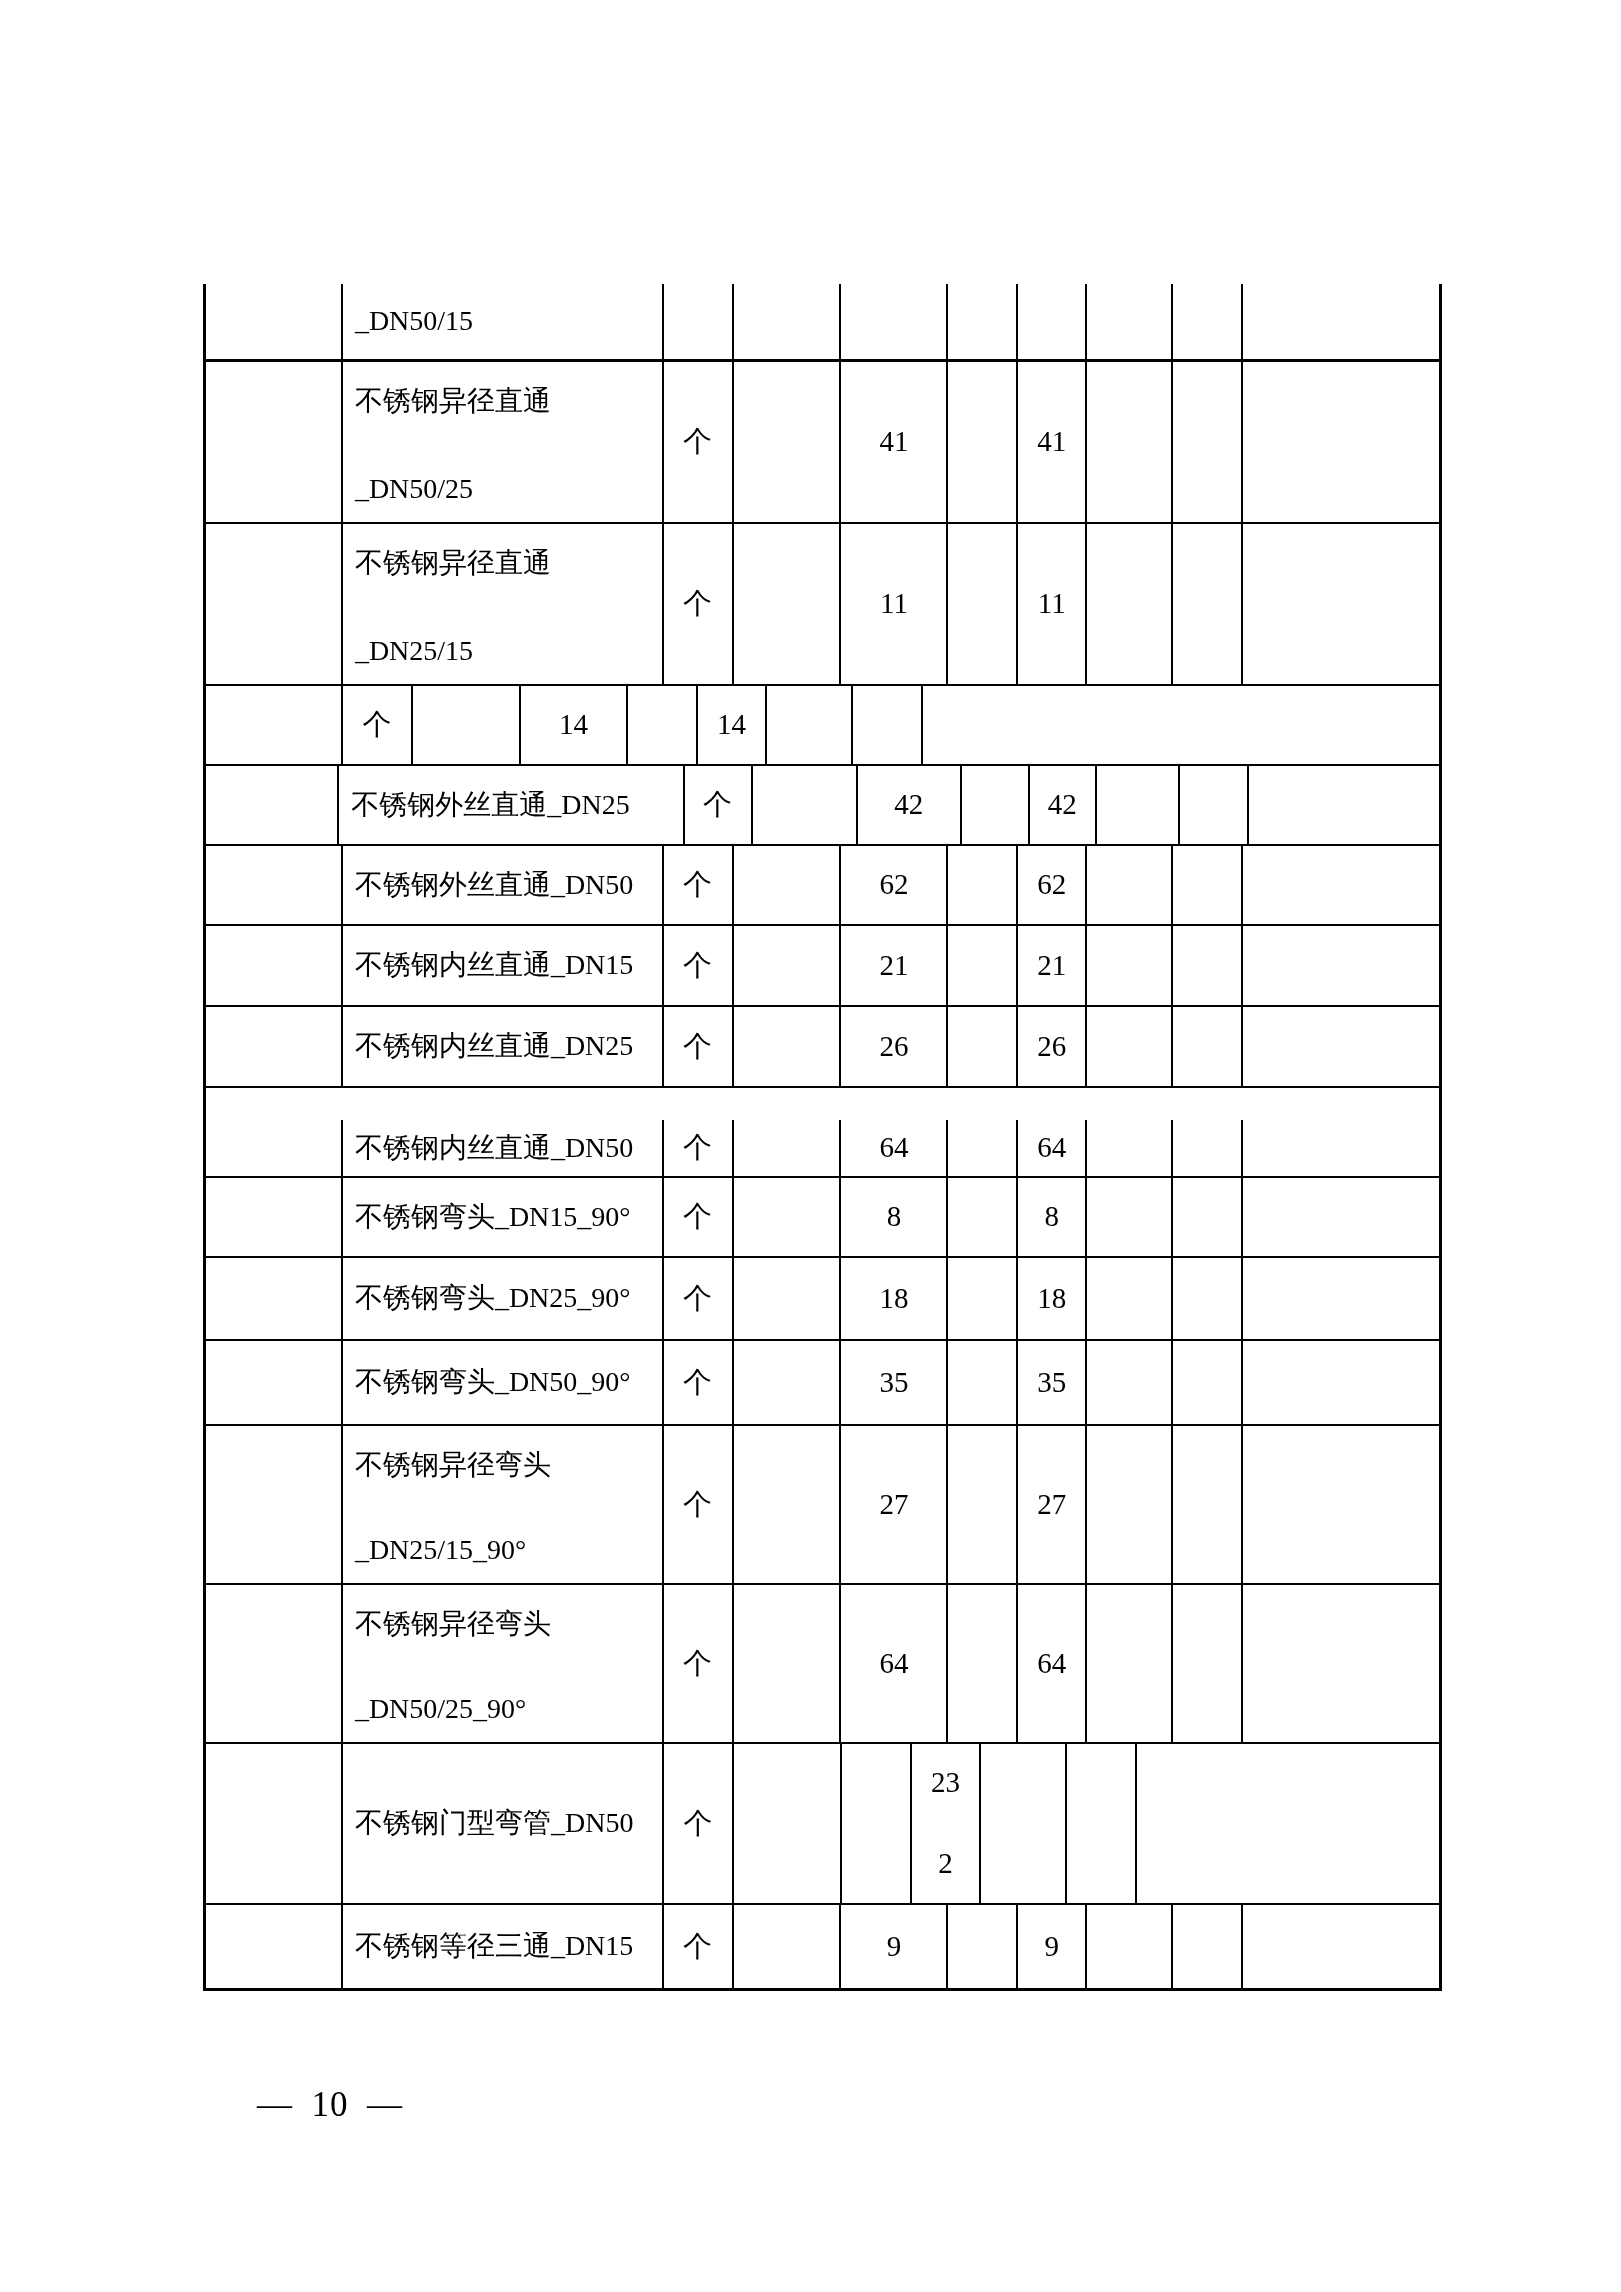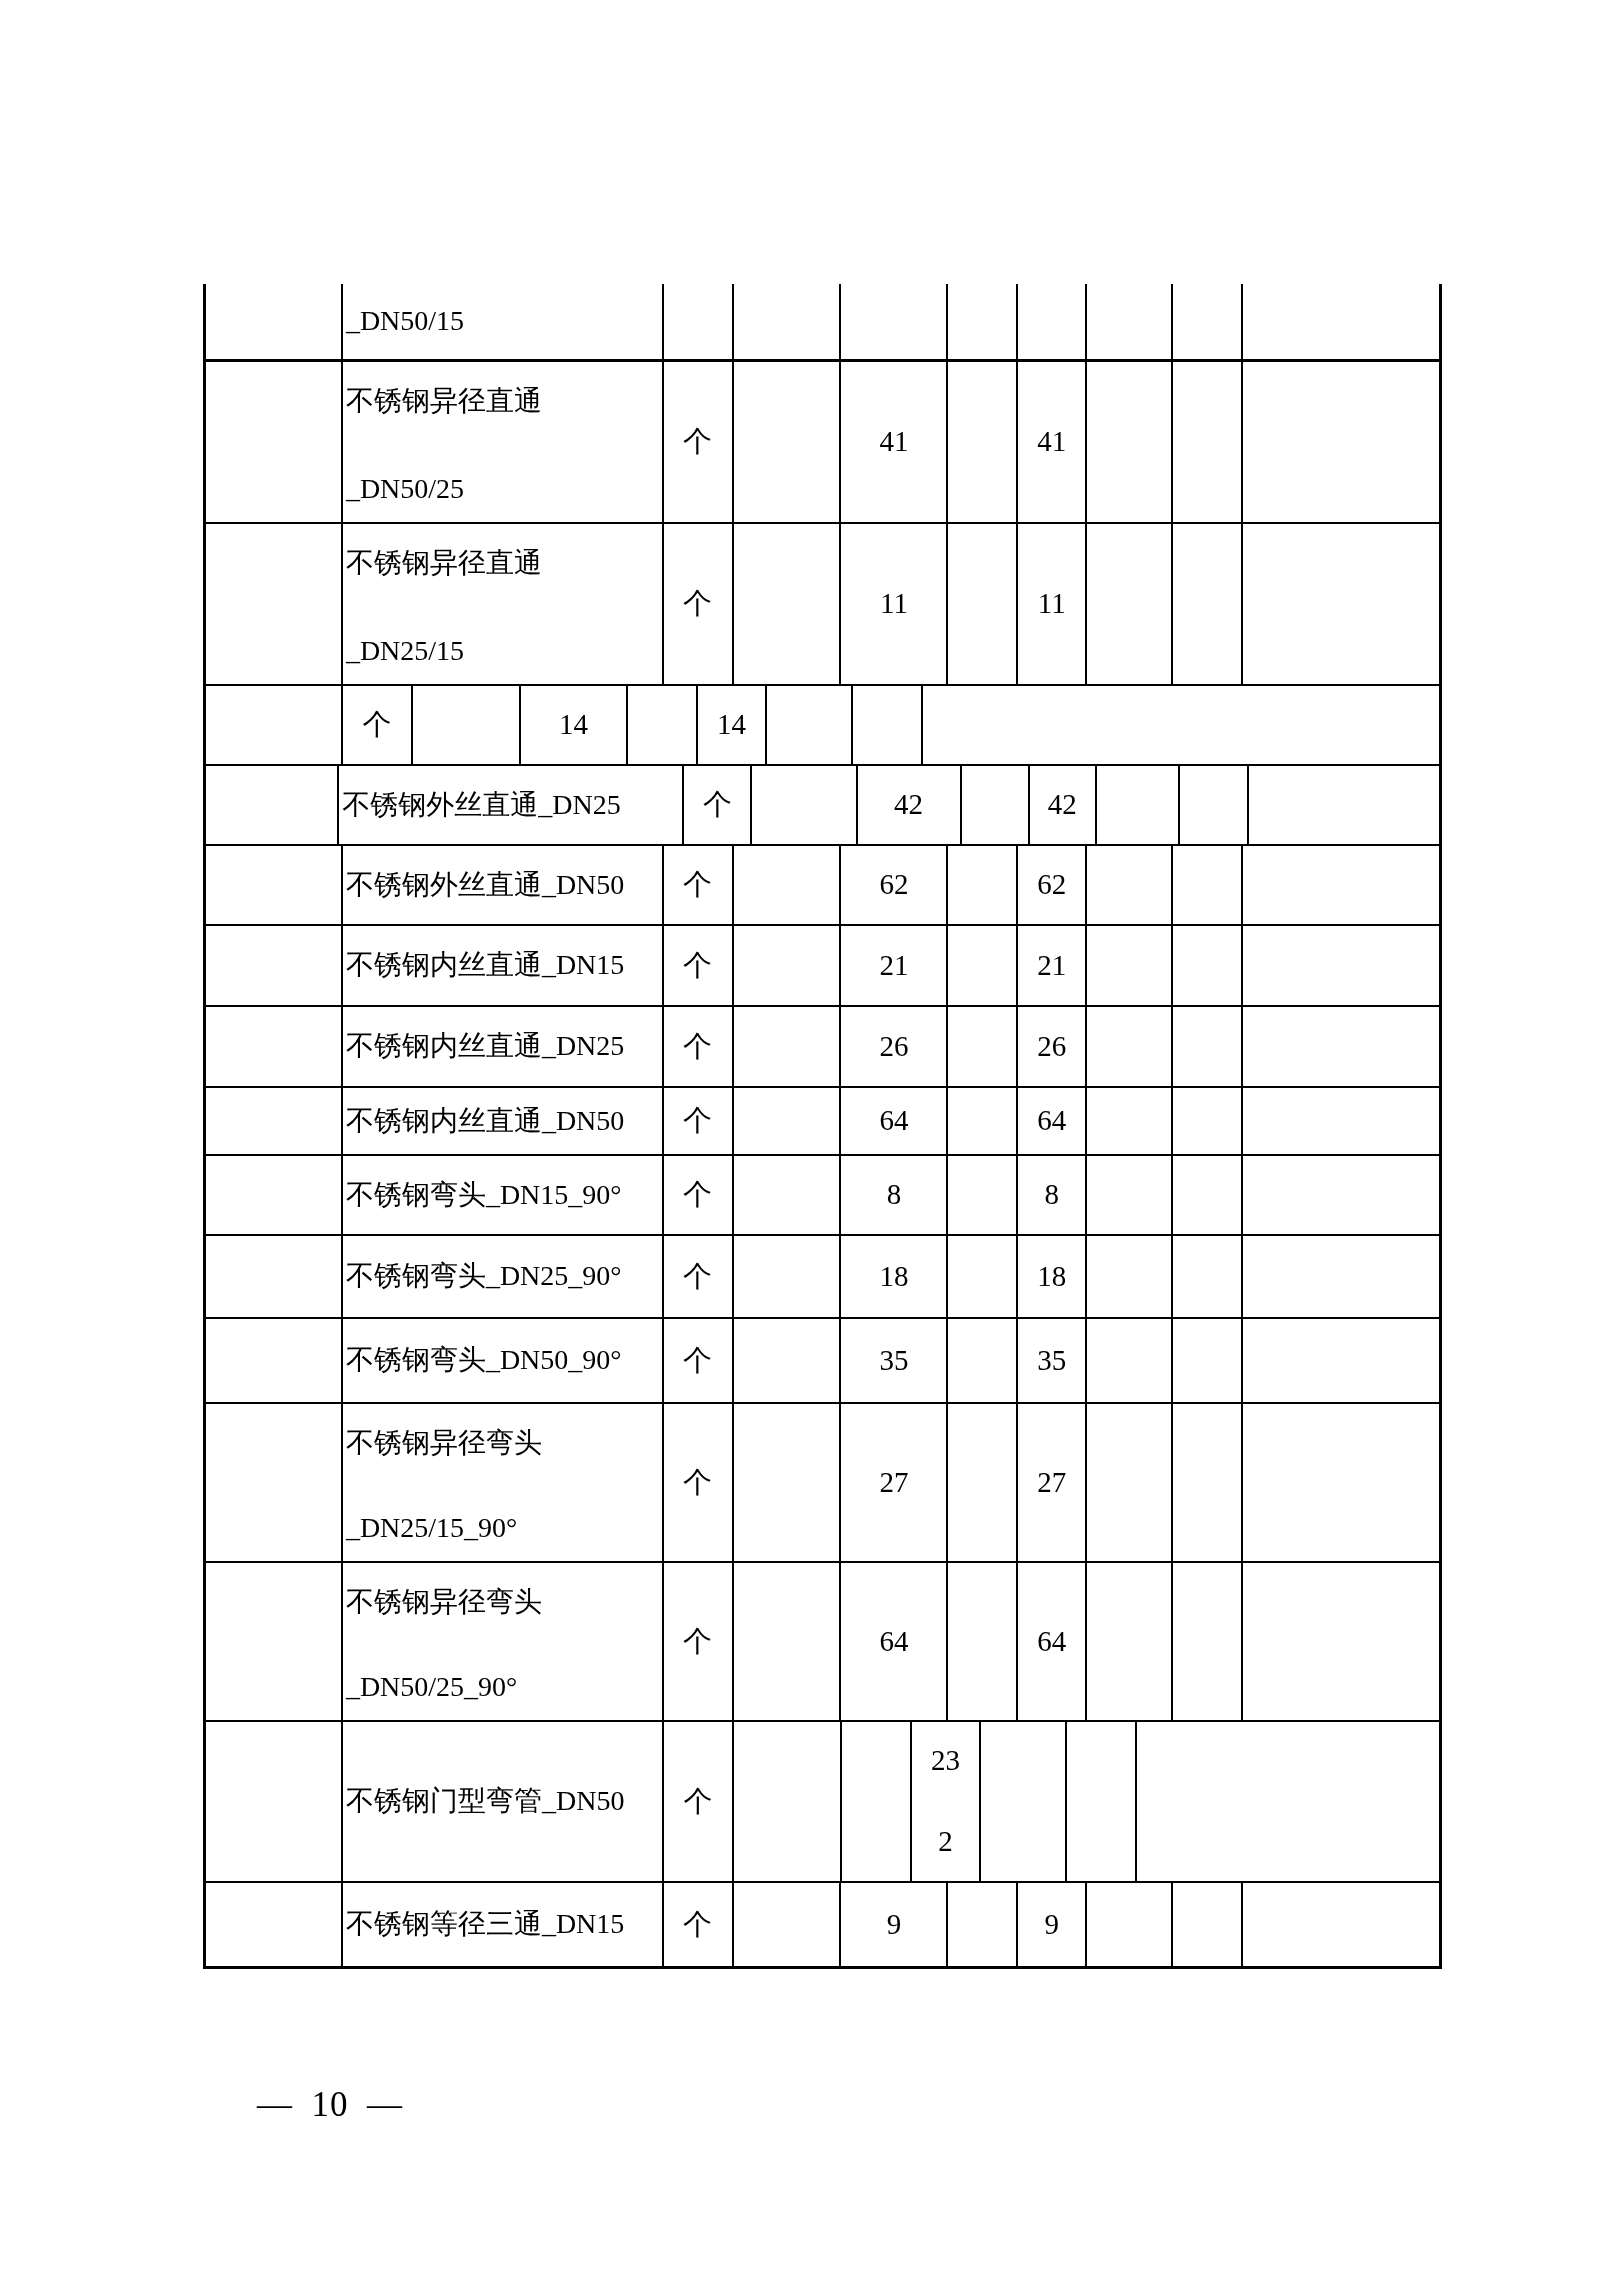--- a/index.html
+++ b/index.html
@@ -14,21 +14,21 @@
   }
   .trow{display:flex;box-sizing:border-box;border-bottom:2px solid #000;width:1233px;}
   .trow.thick-bottom{border-bottom-width:3.9px;}
   .trow.last{border-bottom:none;}
   .cell{
     box-sizing:border-box;height:100%;border-right:2px solid #000;
     display:flex;align-items:center;justify-content:center;
     font-size:29px;line-height:1.1;overflow:hidden;
   }
   .cell.c-last{border-right:none;}
-  .c-name{justify-content:flex-start;padding-left:3px;font-size:28px;text-align:left;}
+  .c-name{justify-content:flex-start;padding-left:12px;font-size:28px;text-align:left;}
   .c-name.two{flex-direction:column;align-items:flex-start;justify-content:space-between;
     padding-top:23.5px;padding-bottom:17.6px;}
   .c-qtyb.multi{flex-direction:column;gap:49px;}
   .footer{
     position:absolute;left:257px;top:2085px;font-size:35px;line-height:39px;
     word-spacing:8.8px;letter-spacing:1px;white-space:pre;
   }
 </style>
 </head>
 <body>
@@ -181,21 +181,21 @@
           <span>26</span>
         </div>
         <div class="cell" style="width: 70px;"></div>
         <div class="cell c-qtyb" style="width: 69px;">
           <span>26</span>
         </div>
         <div class="cell" style="width: 86px;"></div>
         <div class="cell" style="width: 70px;"></div>
         <div class="cell c-last" style="width: 196px;"></div>
       </div>
-      <div class="trow" style="height: 68px;">
+      <div class="trow" style="height: 58px; margin-top: 32px;">
         <div class="cell" style="width: 137px;"></div>
         <div class="cell c-name" style="width: 321px;">
           <span>不锈钢内丝直通_DN50</span>
         </div>
         <div class="cell" style="width: 70px;">
           <span>个</span>
         </div>
         <div class="cell" style="width: 108px;"></div>
         <div class="cell" style="width: 107px;">
           <span>64</span>

